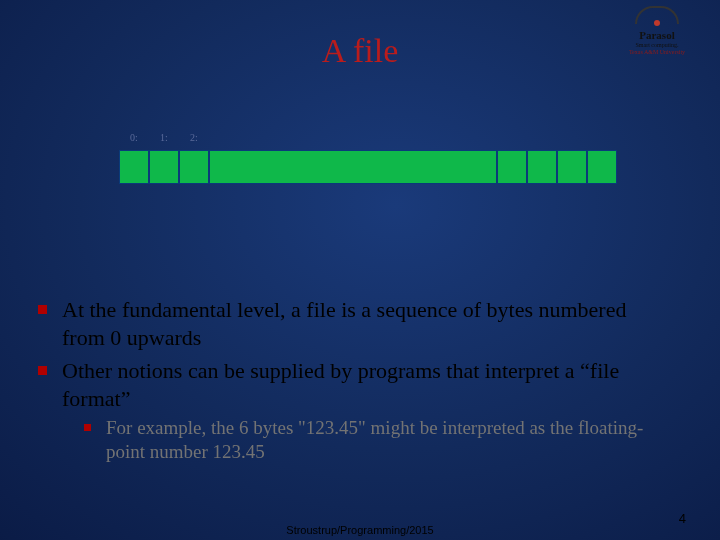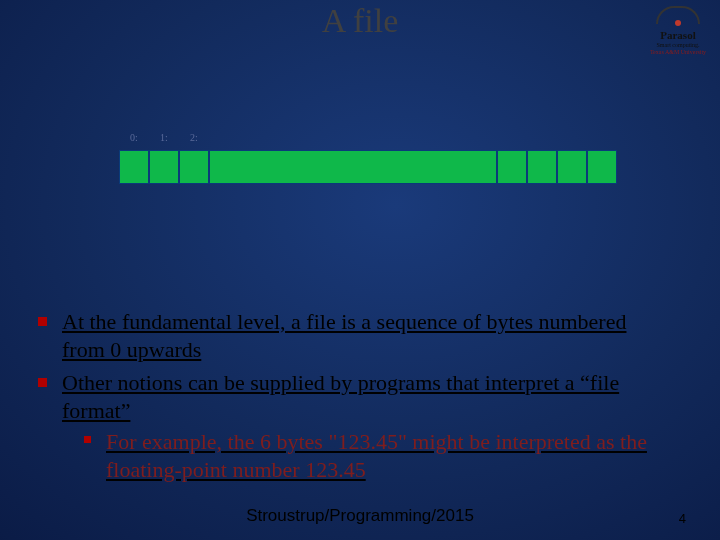--- a/index.html
+++ b/index.html
@@ -10,32 +10,32 @@
     color: #000;
     position: relative;
   }
   .slide {
     width: 720px;
     height: 540px;
     position: relative;
   }
   .title {
     position: absolute;
-    top: 2px;
+    top: 32px;
     left: 0;
     width: 100%;
     text-align: center;
     font-size: 34px;
     font-weight: 400;
-    color: #404040;
+    color: #b91c1c;
   }
   .logo {
     position: absolute;
     top: 6px;
-    right: 4px;
+    right: 25px;
     width: 76px;
     text-align: center;
   }
   .logo-mark {
     width: 60px;
     height: 22px;
     margin: 0 auto 2px;
     position: relative;
   }
   .logo-arc {
@@ -98,24 +98,23 @@
   }
   .cell {
     background: #0fb84a;
     border: 1px solid #0a3a7a;
     height: 34px;
   }
   .cell.small { width: 30px; }
   .cell.big { width: 288px; }
   .content {
     position: absolute;
-    top: 308px;
+    top: 296px;
     left: 34px;
     width: 640px;
-    text-decoration: underline;
   }
   ul.main {
     list-style: none;
   }
   ul.main > li {
     position: relative;
     padding-left: 28px;
     font-size: 22px;
     line-height: 1.25;
     color: #000;
@@ -130,40 +129,40 @@
     height: 9px;
     background: #b00000;
   }
   ul.sub {
     list-style: none;
     margin-top: 4px;
   }
   ul.sub > li {
     position: relative;
     padding-left: 44px;
-    font-size: 22px;
+    font-size: 19px;
     line-height: 1.25;
-    color: #7f1d1d;
+    color: #737373;
   }
   ul.sub > li::before {
     content: "";
     position: absolute;
     left: 22px;
     top: 8px;
     width: 7px;
     height: 7px;
     background: #b00000;
   }
   .footer {
     position: absolute;
-    bottom: 14px;
+    bottom: 4px;
     left: 0;
     width: 100%;
     text-align: center;
-    font-size: 17px;
+    font-size: 11px;
     color: #000;
     font-family: Arial, sans-serif;
   }
   .pagenum {
     position: absolute;
     bottom: 14px;
     right: 34px;
     font-size: 13px;
     color: #000;
     font-family: Arial, sans-serif;

